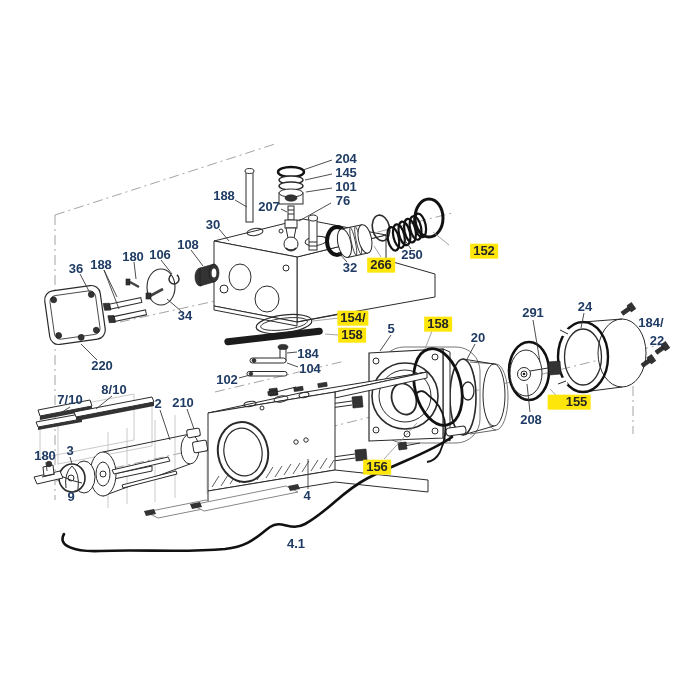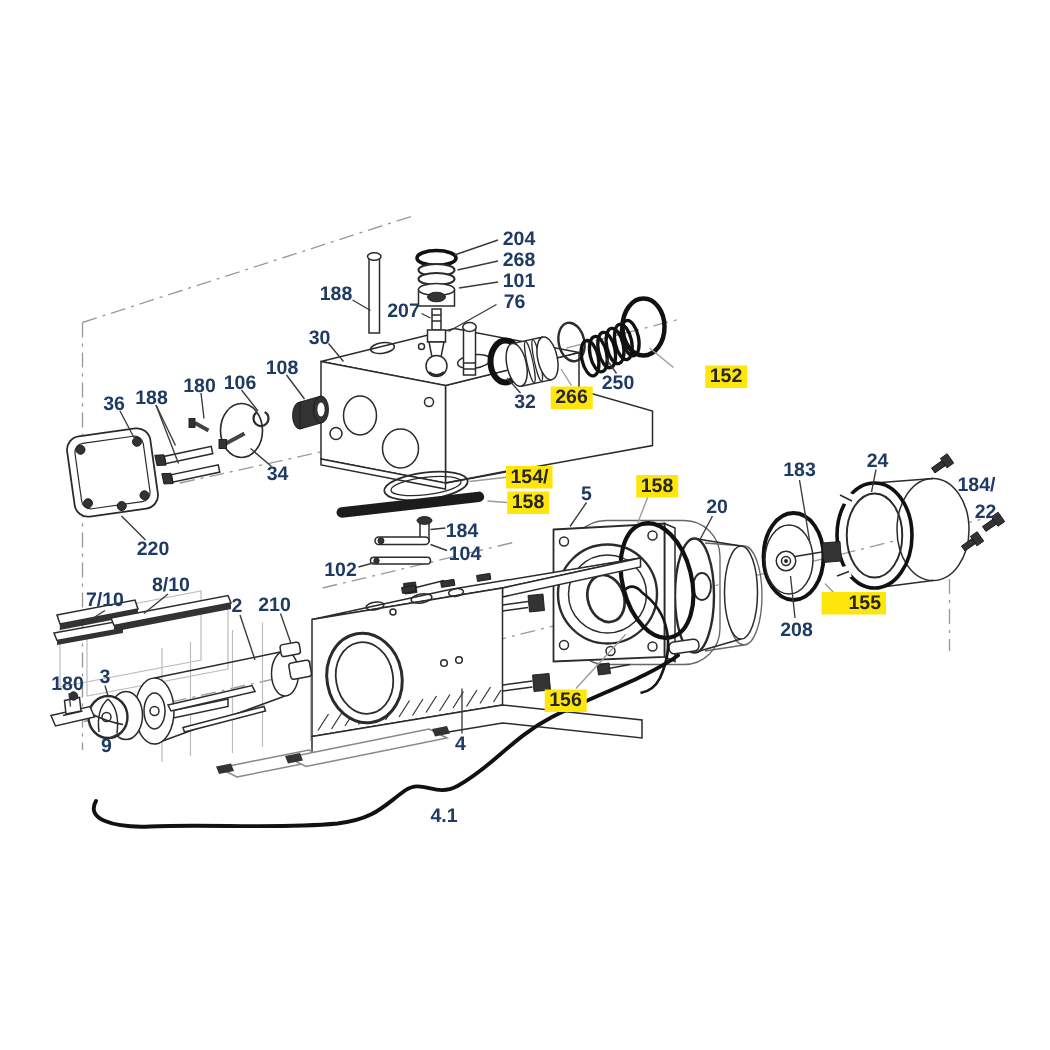--- a/index.html
+++ b/index.html
@@ -331,21 +331,21 @@
     <line class="leader" x1="46" y1="462" x2="47" y2="471"></line>
     <line class="leader" x1="70" y1="457" x2="72" y2="464"></line>
     <line class="leader" x1="73" y1="492" x2="81" y2="488"></line>
     <line class="leaderg" x1="384" y1="459" x2="417" y2="423"></line>
     <line class="leader" x1="308" y1="489" x2="308" y2="459"></line>
   </g>
 </svg>
 
 <div id="labels">
       <span class="callout plain" style="left: 346px; top: 159px;">204</span>
-      <span class="callout plain" style="left: 346px; top: 173px;">268</span>
+      <span class="callout plain" style="left: 346px; top: 173px;">145</span>
       <span class="callout plain" style="left: 346px; top: 187px;">101</span>
       <span class="callout plain" style="left: 343px; top: 201px;">76</span>
       <span class="callout plain" style="left: 224px; top: 196px;">188</span>
       <span class="callout plain" style="left: 269px; top: 207px;">207</span>
       <span class="callout plain" style="left: 213px; top: 225px;">30</span>
       <span class="callout plain" style="left: 76px; top: 269px;">36</span>
       <span class="callout plain" style="left: 101px; top: 265px;">188</span>
       <span class="callout plain" style="left: 133px; top: 257px;">180</span>
       <span class="callout plain" style="left: 160px; top: 255px;">106</span>
       <span class="callout plain" style="left: 188px; top: 245px; text-align: center;">108</span>
@@ -353,21 +353,21 @@
       <span class="callout plain" style="left: 102px; top: 366px;">220</span>
       <span class="callout plain" style="left: 350px; top: 268px;">32</span>
       <span class="callout hl" style="left: 381px; top: 265px;">266</span>
       <span class="callout plain" style="left: 412px; top: 255px;">250</span>
       <span class="callout hl" style="left: 456px; top: 251px; margin-left: 28px;">152</span>
       <span class="callout hl" style="left: 353px; top: 318px;">154/</span>
       <span class="callout hl" style="left: 352px; top: 335px;">158</span>
       <span class="callout plain" style="left: 391px; top: 329px;">5</span>
       <span class="callout hl" style="left: 438px; top: 324px;">158</span>
       <span class="callout plain" style="left: 478px; top: 338px;">20</span>
-      <span class="callout plain" style="left: 533px; top: 313px;">183</span>
+      <span class="callout plain" style="left: 533px; top: 313px;">291</span>
       <span class="callout plain" style="left: 585px; top: 307px;">24</span>
       <span class="callout plain" style="left: 651px; top: 323px;">184/</span>
       <span class="callout plain" style="left: 657px; top: 341px;">22</span>
       <span class="callout plain" style="left: 308px; top: 354px;">184</span>
       <span class="callout plain" style="left: 310px; top: 369px;">104</span>
       <span class="callout plain" style="left: 227px; top: 380px;">102</span>
       <span class="callout plain" style="left: 531px; top: 420px;">208</span>
       <span class="callout hl" style="left: 569px; top: 402px; padding-left: 18px;">155</span>
       <span class="callout plain" style="left: 70px; top: 400px;">7/10</span>
       <span class="callout plain" style="left: 114px; top: 390px;">8/10</span>

